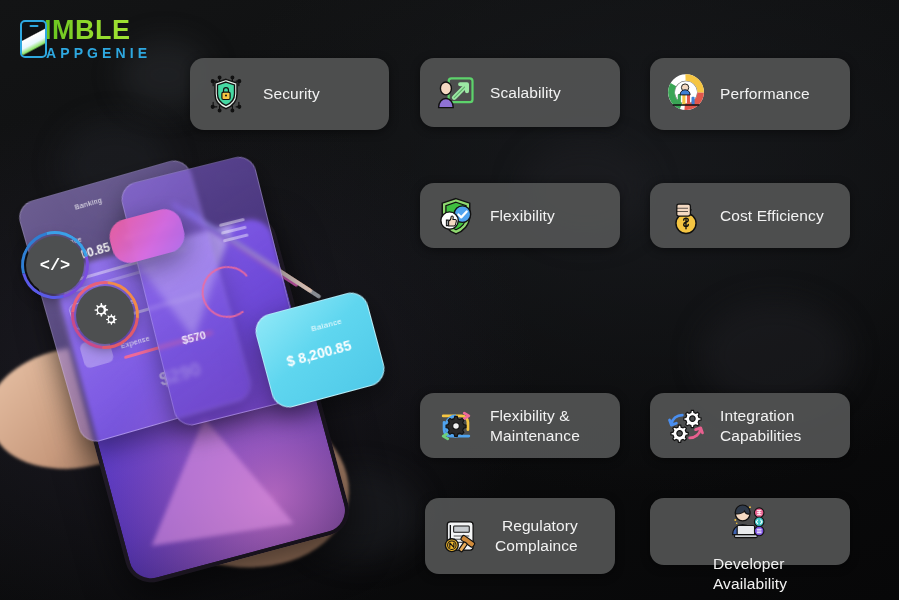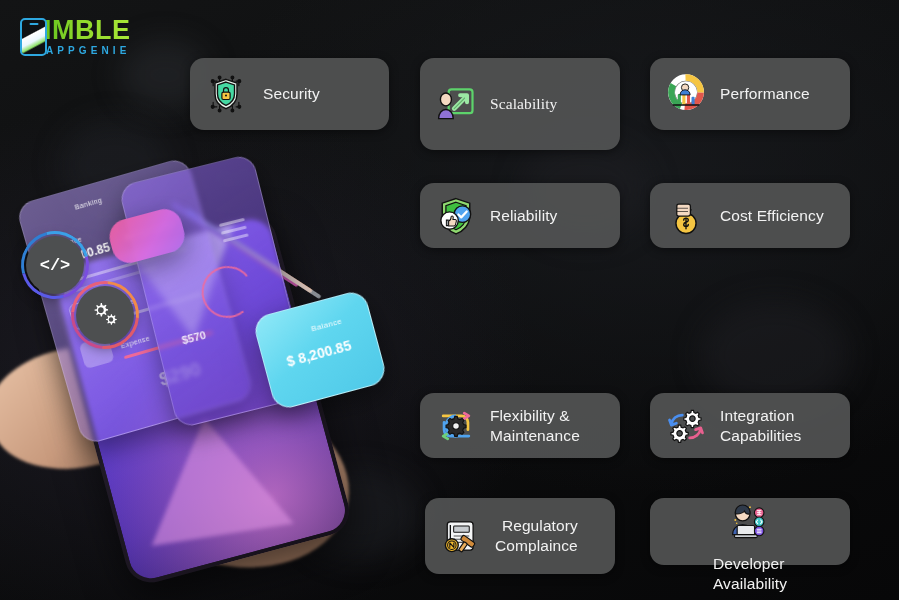--- a/index.html
+++ b/index.html
@@ -50,21 +50,21 @@
   #logo .words { margin-left: -3px; line-height: 1; }
   #logo .w1 {
     font-size: 27px; font-weight: 700; letter-spacing: 0.5px;
     color: #7ed321;
     background: linear-gradient(90deg,#63c21f 0%, #8fd92b 40%, #a8e637 100%);
     -webkit-background-clip: text; background-clip: text; color: transparent;
     display:block;
   }
   #logo .w2 {
     display:block;
-    font-size: 10px; font-weight: 700; letter-spacing: 4.1px;
+    font-size: 14px; font-weight: 700; letter-spacing: 4.1px;
     color: #2ea8e0; margin-top: 2px; padding-left: 2px;
   }
 
   
   .card {
     position: absolute;
     display: flex; align-items: center; gap: 12px;
     background: rgba(82,84,84,0.92);
     border-radius: 14px;
     padding: 0 14px;
@@ -271,21 +271,21 @@
         <path d="M24 8l12 4v12c0 8-5.5 13.5-12 16-6.5-2.5-12-8-12-16V12z" fill="#e8f3ec" stroke="#111" stroke-width="1.6"></path>
         <path d="M24 11l9.3 3.1v9.6c0 6.3-4.2 10.6-9.3 12.6-5.1-2-9.3-6.3-9.3-12.6v-9.6z" fill="#45d8a2" stroke="#111" stroke-width="1.5"></path>
         <rect x="19.5" y="22" width="9" height="8" rx="1.6" fill="#f5c542" stroke="#111" stroke-width="1.3"></rect>
         <path d="M21.3 22v-2.2a2.7 2.7 0 015.4 0V22" fill="none" stroke="#111" stroke-width="1.3"></path>
         <circle cx="24" cy="25.6" r="1.1" fill="#111"></circle>
       </svg>
     </span>
     <span class="label">Security</span>
   </div>
 
-  <div class="card" style="left:420px;top:58px;width:200px;height:92px;font-family:Liberation Serif, serif;">
+  <div class="card" style="left:420px;top:58px;width:200px;height:69px;">
     <span class="icon">
       <svg viewBox="0 0 48 48">
         <rect x="16" y="8" width="26" height="26" rx="3" fill="none" stroke="#5dd36b" stroke-width="2.4"></rect>
         <path d="M22 29l13-13" stroke="#9ce8a4" stroke-width="5" stroke-linecap="round"></path>
         <path d="M22 29l13-13" stroke="#2f7a3a" stroke-width="1.2" stroke-linecap="round" opacity=".55"></path>
         <path d="M28.5 14.5H36v7.5" fill="none" stroke="#9ce8a4" stroke-width="4.4" stroke-linecap="round" stroke-linejoin="round"></path>
         <ellipse cx="13" cy="19" rx="6" ry="7" fill="#f4d9c2" stroke="#111" stroke-width="1.5"></ellipse>
         <path d="M5 40c0-6 3.6-10 8-10s8 4 8 10z" fill="#8f72d4" stroke="#111" stroke-width="1.5"></path>
       </svg>
     </span>
@@ -317,21 +317,21 @@
       <svg viewBox="0 0 48 48">
         <path d="M24 5l15 5v14c0 9.5-6.8 16.5-15 19.5C15.8 40.5 9 33.5 9 24V10z" fill="#8ed86f" stroke="#111" stroke-width="1.6"></path>
         <path d="M24 9l11 3.7v11.4c0 7.2-5 12.6-11 14.9-6-2.3-11-7.7-11-14.9V12.7z" fill="#3fbf3f" stroke="#111" stroke-width="1.4"></path>
         <circle cx="31" cy="22" r="9" fill="#4fa3ef" stroke="#111" stroke-width="1.5"></circle>
         <path d="M26.6 22.4l3.1 3.1 6-6.4" fill="none" stroke="#fff" stroke-width="2.4" stroke-linecap="round" stroke-linejoin="round"></path>
         <circle cx="17" cy="29" r="9.5" fill="#ffffff" stroke="#111" stroke-width="1.5"></circle>
         <path d="M13.5 28.5h2v6h-2z" fill="#d8dde2" stroke="#111" stroke-width="1.1"></path>
         <path d="M16 29.5c1.6-.6 2.6-2.4 2.6-4.2 0-.9.6-1.4 1.3-1.3.8.1 1.2.8 1.1 1.7l-.4 2.2h2.4c1 0 1.6.8 1.4 1.7l-1 4.1c-.2.8-.9 1.3-1.7 1.3H16z" fill="#f4d9c2" stroke="#111" stroke-width="1.1" stroke-linejoin="round"></path>
       </svg>
     </span>
-    <span class="label">Reliability</span>
+    <span class="label">Flexibility</span>
   </div>
 
   <div class="card" style="left:650px;top:183px;width:200px;height:65px;">
     <span class="icon">
       <svg viewBox="0 0 48 48">
         <circle cx="24" cy="32" r="11" fill="#f5c542" stroke="#111" stroke-width="1.6"></circle>
         <path d="M20 21l-1.5-4h11l-1.5 4z" fill="#e0a92c" stroke="#111" stroke-width="1.4" stroke-linejoin="round"></path>
         <path d="M24 26v12M21.5 28.5c0-1.4 1.1-2.2 2.5-2.2s2.5.8 2.5 2.2-1.2 1.9-2.5 2.3c-1.4.4-2.5 1-2.5 2.4s1.1 2.3 2.5 2.3 2.5-.9 2.5-2.3" fill="none" stroke="#111" stroke-width="1.5" stroke-linecap="round"></path>
         <path d="M14 13c0-1.2 1-2 2.2-2h10c1.5 0 2.6 1 2.6 2.3v8.5c0 1.4-1.2 2.3-2.6 2.3H16c-1.2 0-2.1-.9-2.1-2z" fill="#f4d9c2" stroke="#111" stroke-width="1.4"></path>
         <path d="M14.2 15.5h12M14.2 19h12" stroke="#111" stroke-width="1.1" opacity=".65"></path>

